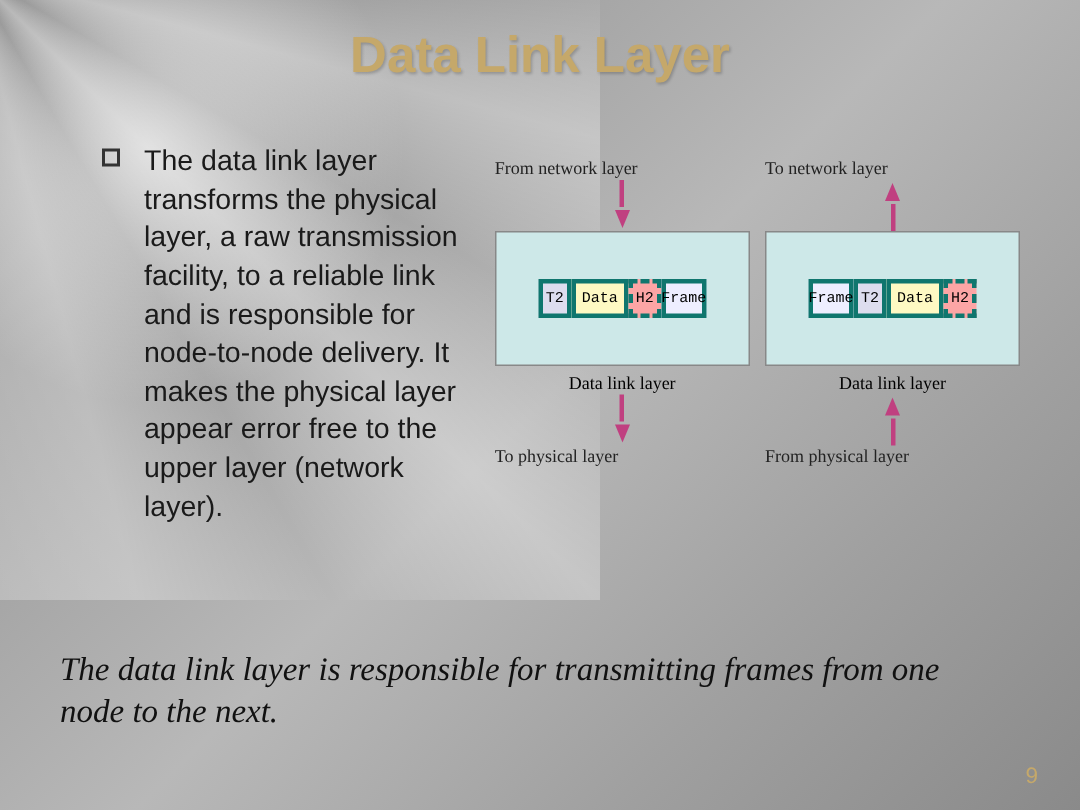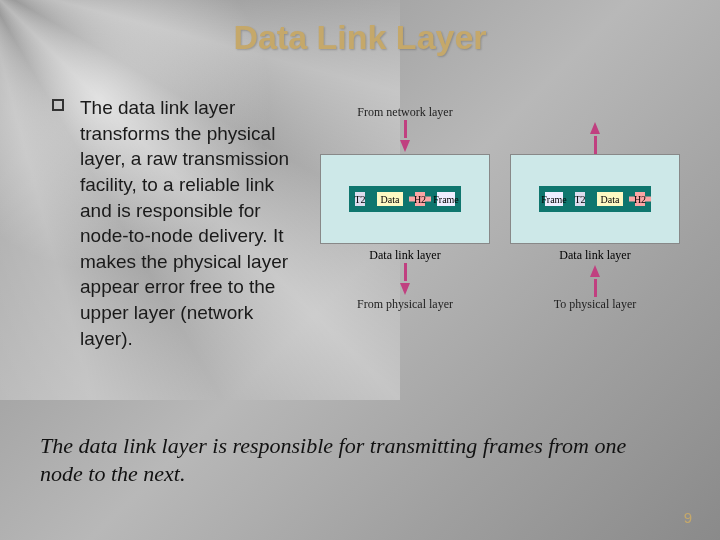--- a/index.html
+++ b/index.html
@@ -38,21 +38,21 @@
     right: 0;
     text-align: center;
     font-size: 34px;
     font-weight: bold;
     color: #c5a86a;
     text-shadow: 1px 1px 2px rgba(0,0,0,0.2);
   }
   .content {
     position: absolute;
     top: 95px;
-    left: 52px;
+    left: 68px;
     right: 40px;
     display: flex;
   }
   .bullet {
     width: 12px;
     height: 12px;
     border: 2px solid #333;
     margin-right: 16px;
     margin-top: 4px;
     flex-shrink: 0;
@@ -69,21 +69,20 @@
     width: 360px;
   }
   .diag-row {
     display: flex;
     justify-content: space-between;
   }
   .diag-label {
     font-family: "Times New Roman", serif;
     font-size: 12px;
     color: #222;
-    text-align: center;
     width: 170px;
   }
   .arrow-down {
     width: 0; height: 0;
     border-left: 5px solid transparent;
     border-right: 5px solid transparent;
     border-top: 12px solid #c04080;
     margin: 2px auto;
   }
   .arrow-down-line {
@@ -105,22 +104,22 @@
     border: 1px solid #888;
     padding: 25px 6px;
     display: flex;
     align-items: center;
     justify-content: center;
   }
   .frame-box {
     display: flex;
   }
   .seg {
-    border: 6px solid #0f766e;
-    font-family: Liberation Serif, serif;
+    border: 3px solid #0f766e;
+    font-family: Liberation Mono, monospace;
     font-size: 10px;
     height: 26px;
     display: flex;
     align-items: center;
     justify-content: center;
     background: #eee;
   }
   .seg.t2 { width: 22px; background: #dde; }
   .seg.data { width: 38px; background: #fef9c3; }
   .seg.h2 { width: 22px; background: #fca5a5; border-style: dashed; }
@@ -157,20 +156,21 @@
 
 <div class="title">Data Link Layer</div>
 
 <div class="content">
   <div class="bullet"></div>
   <div class="text-col">The data link layer transforms  the physical layer, a raw transmission facility, to a reliable link and is responsible for node-to-node delivery. It makes the physical layer appear error free to the upper layer (network layer).</div>
 
   <div class="diagram">
     <div class="diag-row">
       <div class="diag-label">From network layer</div>
+      <div class="diag-label">To network layer</div>
     </div>
     <div class="diag-row">
       <div style="width:170px">
         <div class="arrow-down-line"></div>
         <div class="arrow-down"></div>
       </div>
       <div style="width:170px">
         <div class="arrow-up"></div>
         <div class="arrow-down-line"></div>
       </div>
@@ -201,21 +201,21 @@
       <div style="width:170px">
         <div class="arrow-down-line"></div>
         <div class="arrow-down"></div>
       </div>
       <div style="width:170px">
         <div class="arrow-up"></div>
         <div class="arrow-down-line"></div>
       </div>
     </div>
     <div class="diag-row">
+      <div class="diag-label">To physical layer</div>
       <div class="diag-label">From physical layer</div>
-      <div class="diag-label">To physical layer</div>
     </div>
   </div>
 </div>
 
 <div class="summary">The data link layer is responsible for transmitting frames from one node to the next.</div>
 
 <div class="pagenum">9</div>
 
 </body></html>

